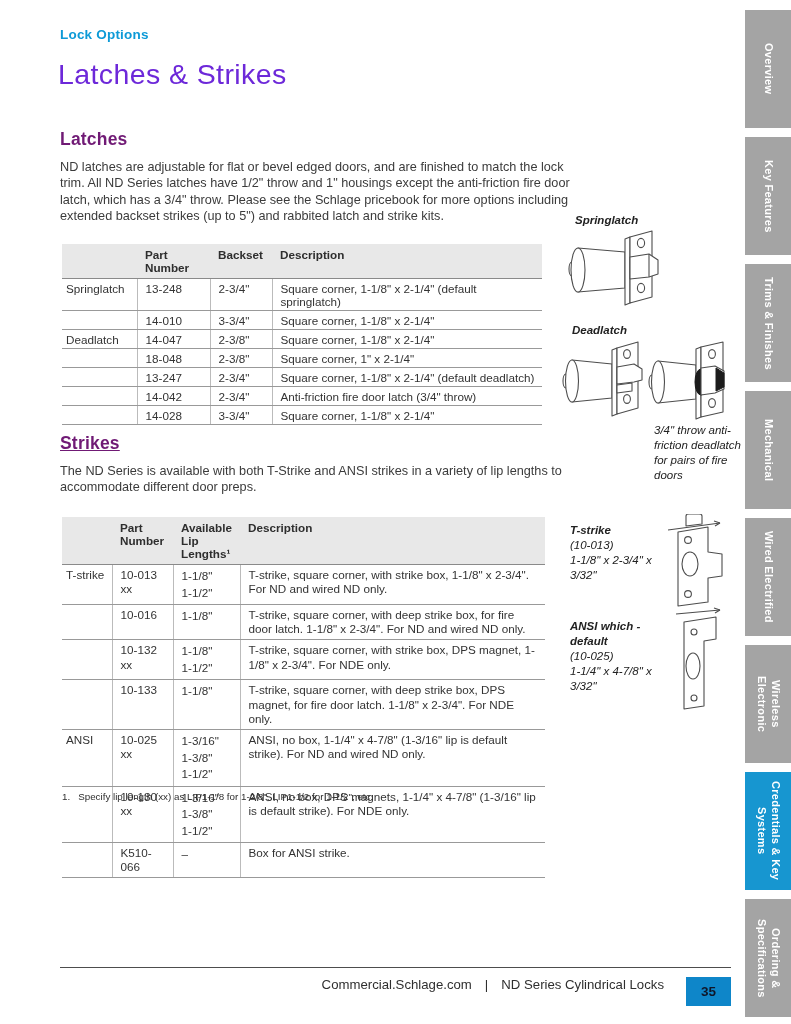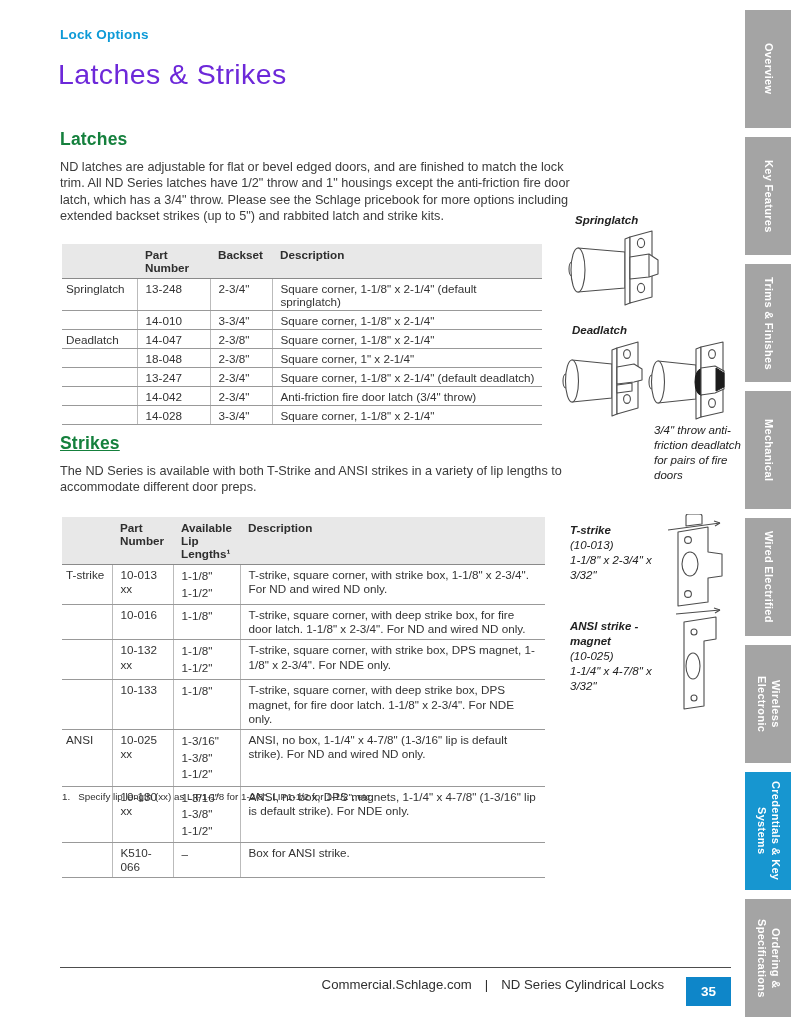--- a/index.html
+++ b/index.html
@@ -3,21 +3,21 @@
 <meta charset="utf-8">
 <style>
   * { margin:0; padding:0; box-sizing:border-box; }
   html,body { background:#ffffff; }
   .page {
     position:relative; width:791px; height:1024px; background:#fff;
     font-family:"Liberation Sans","DejaVu Sans",sans-serif; color:#3b3b3b; overflow:hidden;padding-left:44px;
   }
   .eyebrow { position:absolute; left:60px; top:27px; font-size:13.5px; font-weight:bold; color:#0D9AD7; letter-spacing:.2px; }
   .title  { position:absolute; left:58px; top:58px; font-size:28.5px; font-weight:400; color:#6d28d9; letter-spacing:.4px; }
-  .sect-h { position:absolute; font-size:17.5px; font-weight:bold; color:#15803d; letter-spacing:.2px; }
+  .sect-h { position:absolute; font-size:17.5px; font-weight:bold; color:#701a75; letter-spacing:.2px; }
   .h-latches { left:60px; top:129px; }
   .h-strikes { left:60px; top:433px;text-decoration:underline; }
   .intro { position:absolute; font-size:12.7px; line-height:16.4px; color:#3b3b3b; }
   .intro-latches { left:60px; top:159px; width:512px; }
   .intro-strikes { left:60px; top:463px; width:505px; }
 
   table.dtable { position:absolute; border-collapse:collapse; table-layout:fixed; font-size:11.7px; color:#333; }
   .dtable th { background:#E8E8E8; font-weight:bold; text-align:left; vertical-align:top;
                padding:4px 6px 4px 8px; border-bottom:1px solid #8a8a8a; color:#2e2e2e; }
   .dtable td { vertical-align:top; padding:3px 6px 3px 8px; border-bottom:1px solid #999; background:#fff; }
@@ -40,21 +40,21 @@
   .sidebar-tab { position:absolute; right:0; width:46px; height:118px; background:#A4A4A4;
                  display:flex; align-items:center; justify-content:center; cursor:pointer; }
   .sidebar-tab.active { background:#1796D0; }
   .sidebar-tab span { writing-mode:vertical-rl; text-orientation:mixed; white-space:pre-line;
                       text-align:center; color:#fff; font-weight:bold; font-size:11px; line-height:13.5px; letter-spacing:.3px; }
 
   .footer-rule { position:absolute; left:60px; top:967px; width:671px; height:1px; background:#4d4d4d; }
   .footer-row { position:absolute; left:60px; top:977px; width:671px; height:29px;
                 display:flex; align-items:flex-start; justify-content:flex-end; font-size:13.2px; color:#2f2f2f; }
   .footer-row .sep { margin:0 13px; }
-  .page-box { width:45px; height:29px; background:#0E86C9; color:#ffffff; font-weight:bold; font-size:13.5px;
+  .page-box { width:45px; height:29px; background:#0E86C9; color:#0f172a; font-weight:bold; font-size:13.5px;
               display:flex; align-items:center; justify-content:center; margin-left:22px; }
   .lineart { fill:#fff; stroke:#4d4d4d; stroke-width:1.1; stroke-linejoin:round; }
   .lineart-dark { fill:#1c1c1c; stroke:#1c1c1c; stroke-width:1; }
 </style>
 </head>
 <body>
 
 <div class="page">
 
   <div class="eyebrow">Lock Options</div>
@@ -267,21 +267,21 @@
       <path d="M2 16 L54 9" fill="none" stroke="#4d4d4d" stroke-width="1.1"></path>
       <path d="M54 9 L48 7 M54 9 L49 12" fill="none" stroke="#4d4d4d" stroke-width="1.1"></path>
       <path class="lineart" d="M12 18 L42 13 L42 38 L56 40 L56 62 L42 64 L42 88 L12 92 Z"></path>
       <circle class="lineart" cx="22" cy="26" r="3.4"></circle>
       <ellipse class="lineart" cx="24" cy="50" rx="8" ry="12"></ellipse>
       <circle class="lineart" cx="22" cy="80" r="3.4"></circle>
     </svg>
   </div>
 
   <div class="fig-caption" style="left:570px;top:619px;width:105px;">
-    <div class="b">ANSI strike - magnet</div>
+    <div class="b">ANSI which - default</div>
     <div>(10-025)</div>
     <div>1-1/4" x 4-7/8" x 3/32"</div>
   </div>
   <div class="fig" style="left:674px;top:606px;">
     <svg width="48" height="112" viewBox="0 0 48 112">
       <path d="M2 8 L46 4" fill="none" stroke="#4d4d4d" stroke-width="1.1"></path>
       <path d="M46 4 L40 2 M46 4 L41 7" fill="none" stroke="#4d4d4d" stroke-width="1.1"></path>
       <path class="lineart" d="M10 16 L42 11 L42 33 L30 35 L30 100 L10 103 Z"></path>
       <circle class="lineart" cx="20" cy="26" r="3"></circle>
       <ellipse class="lineart" cx="19" cy="60" rx="7" ry="13"></ellipse>

